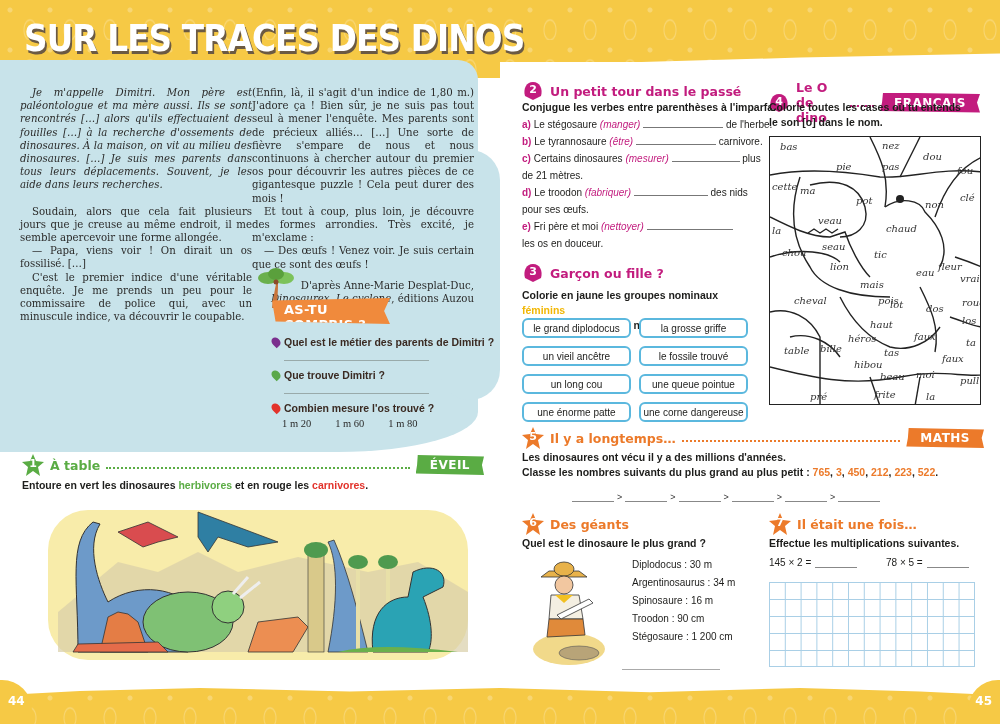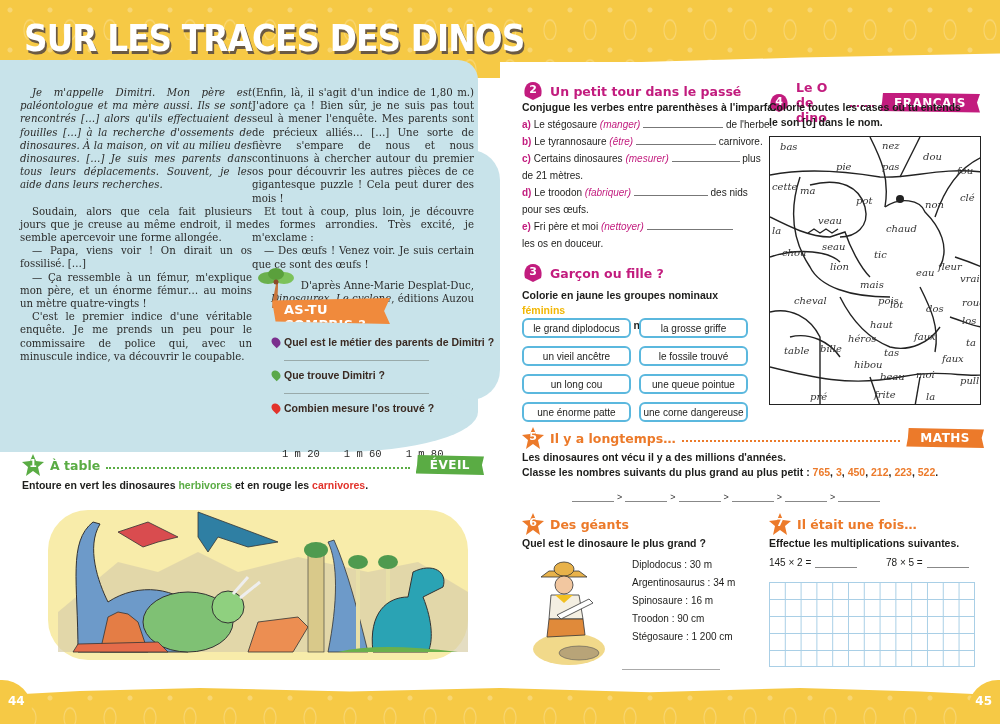--- a/index.html
+++ b/index.html
@@ -33,21 +33,21 @@
   .credit em { font-style: italic; }
 
   .palm { position: absolute; left: 258px; top: 268px; width: 36px; height: 40px; }
   .compris-banner { position: absolute; left: 272px; top: 298px; width: 118px; height: 26px; background: #f08a3c;
     clip-path: polygon(0 10%, 100% 0, 95% 50%, 100% 100%, 3% 90%); }
   .compris-banner span { position: absolute; left: 12px; top: 4px; color: #fff; font-weight: 900; font-size: 13px; letter-spacing: .3px; }
 
   .q { position: absolute; left: 272px; font-family: "Liberation Sans", sans-serif; font-weight: 700; font-size: 10.5px; color: #3a2a22; }
   .q .pin { display: inline-block; width: 8px; height: 10px; border-radius: 50% 50% 50% 0; transform: rotate(-45deg); margin-right: 4px; vertical-align: -1px; }
   .answer-line { position: absolute; left: 284px; width: 145px; border-bottom: 1px solid #9aa; }
-  .choices { position: absolute; left: 282px; top: 418px; font-family: Liberation Mono, monospace; font-size: 10.5px; display: flex; gap: 24px; color:#2b2b2a;margin-top:30px;}
+  .choices { position: absolute; left: 282px; top: 418px; font-family: Liberation Serif, serif; font-size: 10.5px; display: flex; gap: 24px; color:#2b2b2a;}
 
   .ex-head { position: absolute; display: flex; align-items: center; font-family: "DejaVu Sans", sans-serif; font-weight: 900; font-size: 12.5px; }
   .badge-star { width: 22px; height: 22px; position: relative; display: inline-block; margin-right: 6px; }
   .badge-star svg { width: 22px; height: 22px; }
   .badge-star b { position: absolute; left: 0; top: 3px; width: 22px; text-align: center; color: #fff; font-size: 11px; }
   .dots { flex: 1; border-bottom: 2px dotted currentColor; margin: 0 6px; height: 8px; }
   .subject-tag { padding: 3px 14px; color: #fff; font-weight: 900; font-size: 12px; letter-spacing: .5px;
     clip-path: polygon(3% 0, 100% 8%, 97% 50%, 100% 100%, 0 92%, 2% 50%); text-align: right; }
 
   .instr { position: absolute; font-family: "Liberation Sans", sans-serif; font-weight: 700; font-size: 10.5px; line-height: 15px; color: #1d1d1b; }
@@ -99,21 +99,20 @@
 <div class="story-bg"></div>
 <div class="story-bg-wave"></div>
 
 <h1 class="main-title">SUR LES TRACES DES DINOS</h1>
 
 <div class="story-col col1">
   <p class="intro">Je m'appelle Dimitri. Mon père est paléontologue et ma mère aussi. Ils se sont rencontrés […] alors qu'ils effectuaient des fouilles […] à la recherche d'ossements de dinosaures. À la maison, on vit au milieu des dinosaures. […] Je suis mes parents dans tous leurs déplacements. Souvent, je les aide dans leurs recherches.</p>
   <div class="gap"></div>
   <p>Soudain, alors que cela fait plusieurs jours que je creuse au même endroit, il me semble apercevoir une forme allongée.</p>
   <p>— Papa, viens voir ! On dirait un os fossilisé. […]</p>
-  <p>— Ça ressemble à un fémur, m'explique mon père, et un énorme fémur… au moins un mètre quatre-vingts !</p>
   <p>C'est le premier indice d'une véritable enquête. Je me prends un peu pour le commissaire de police qui, avec un minuscule indice, va découvrir le coupable.</p>
 </div>
 
 <div class="story-col col2">
   <p class="noindent">(Enfin, là, il s'agit d'un indice de 1,80 m.) J'adore ça ! Bien sûr, je ne suis pas tout seul à mener l'enquête. Mes parents sont de précieux alliés… […] Une sorte de fièvre s'empare de nous et nous continuons à chercher autour du premier os pour découvrir les autres pièces de ce gigantesque puzzle ! Cela peut durer des mois !</p>
   <p>Et tout à coup, plus loin, je découvre des formes arrondies. Très excité, je m'exclame :</p>
   <p>— Des œufs ! Venez voir. Je suis certain que ce sont des œufs !</p>
   <div class="gap" style="height:8px"></div>
   <p class="credit"><span>D'après Anne-Marie Desplat-Duc,</span><br><em>Dinosaurex. Le cyclone</em><span>, éditions Auzou</span></p>
 </div>

